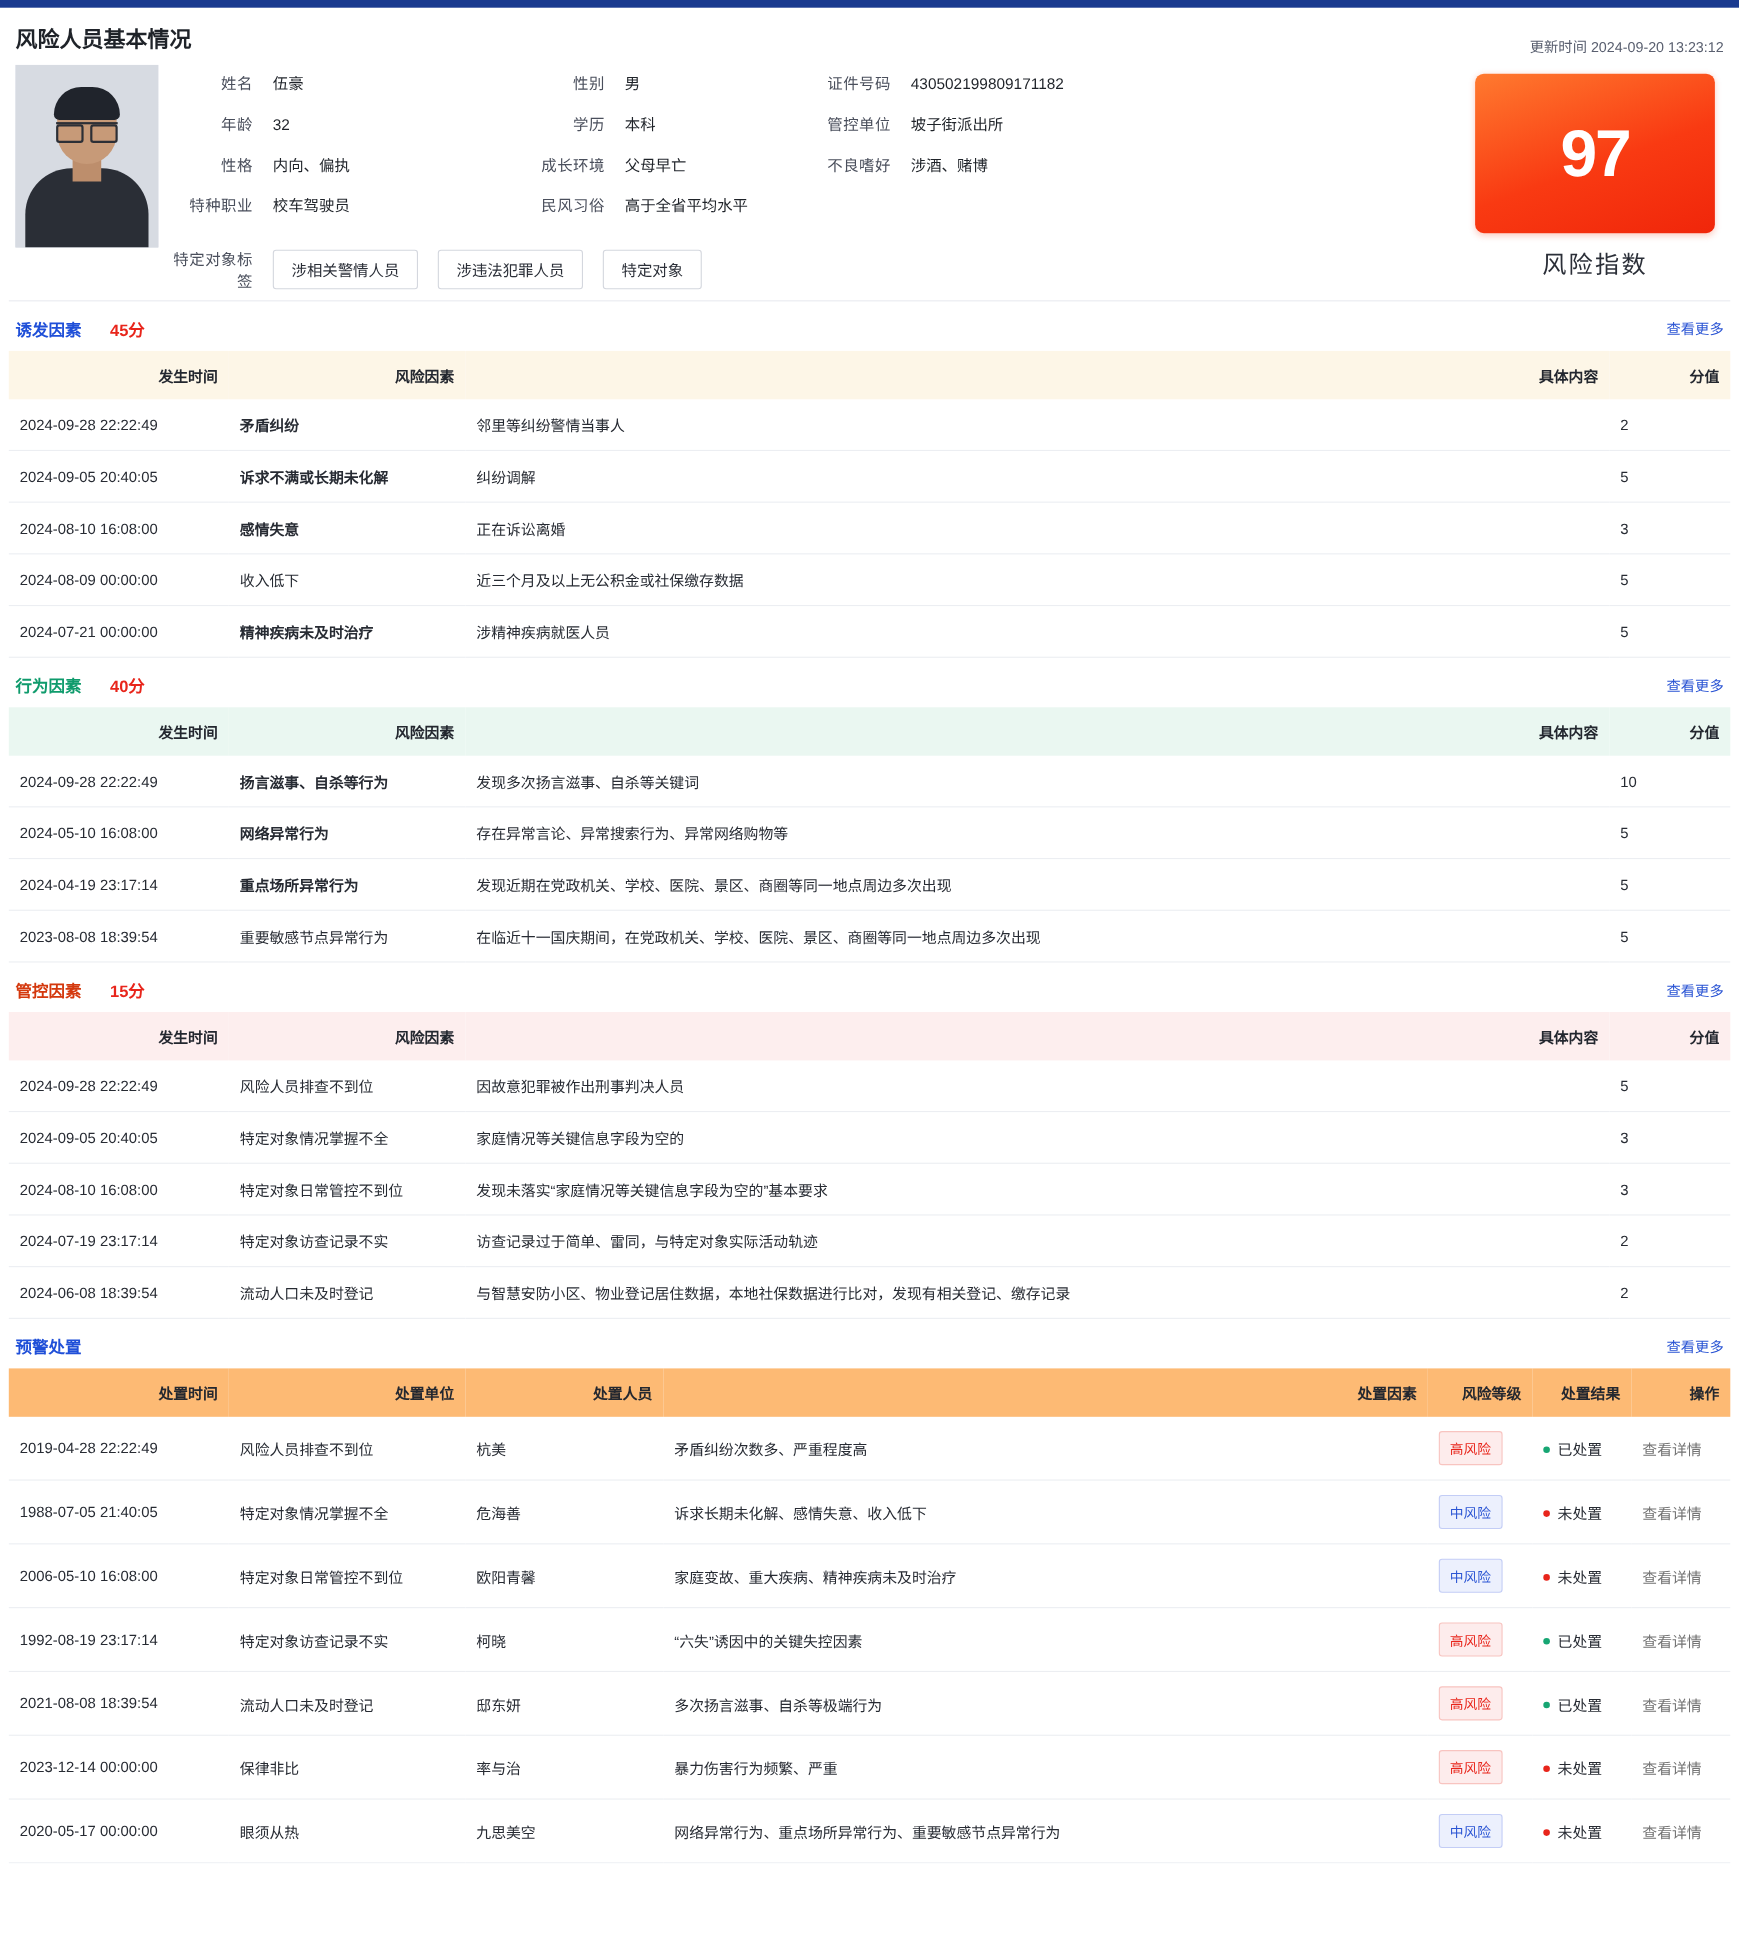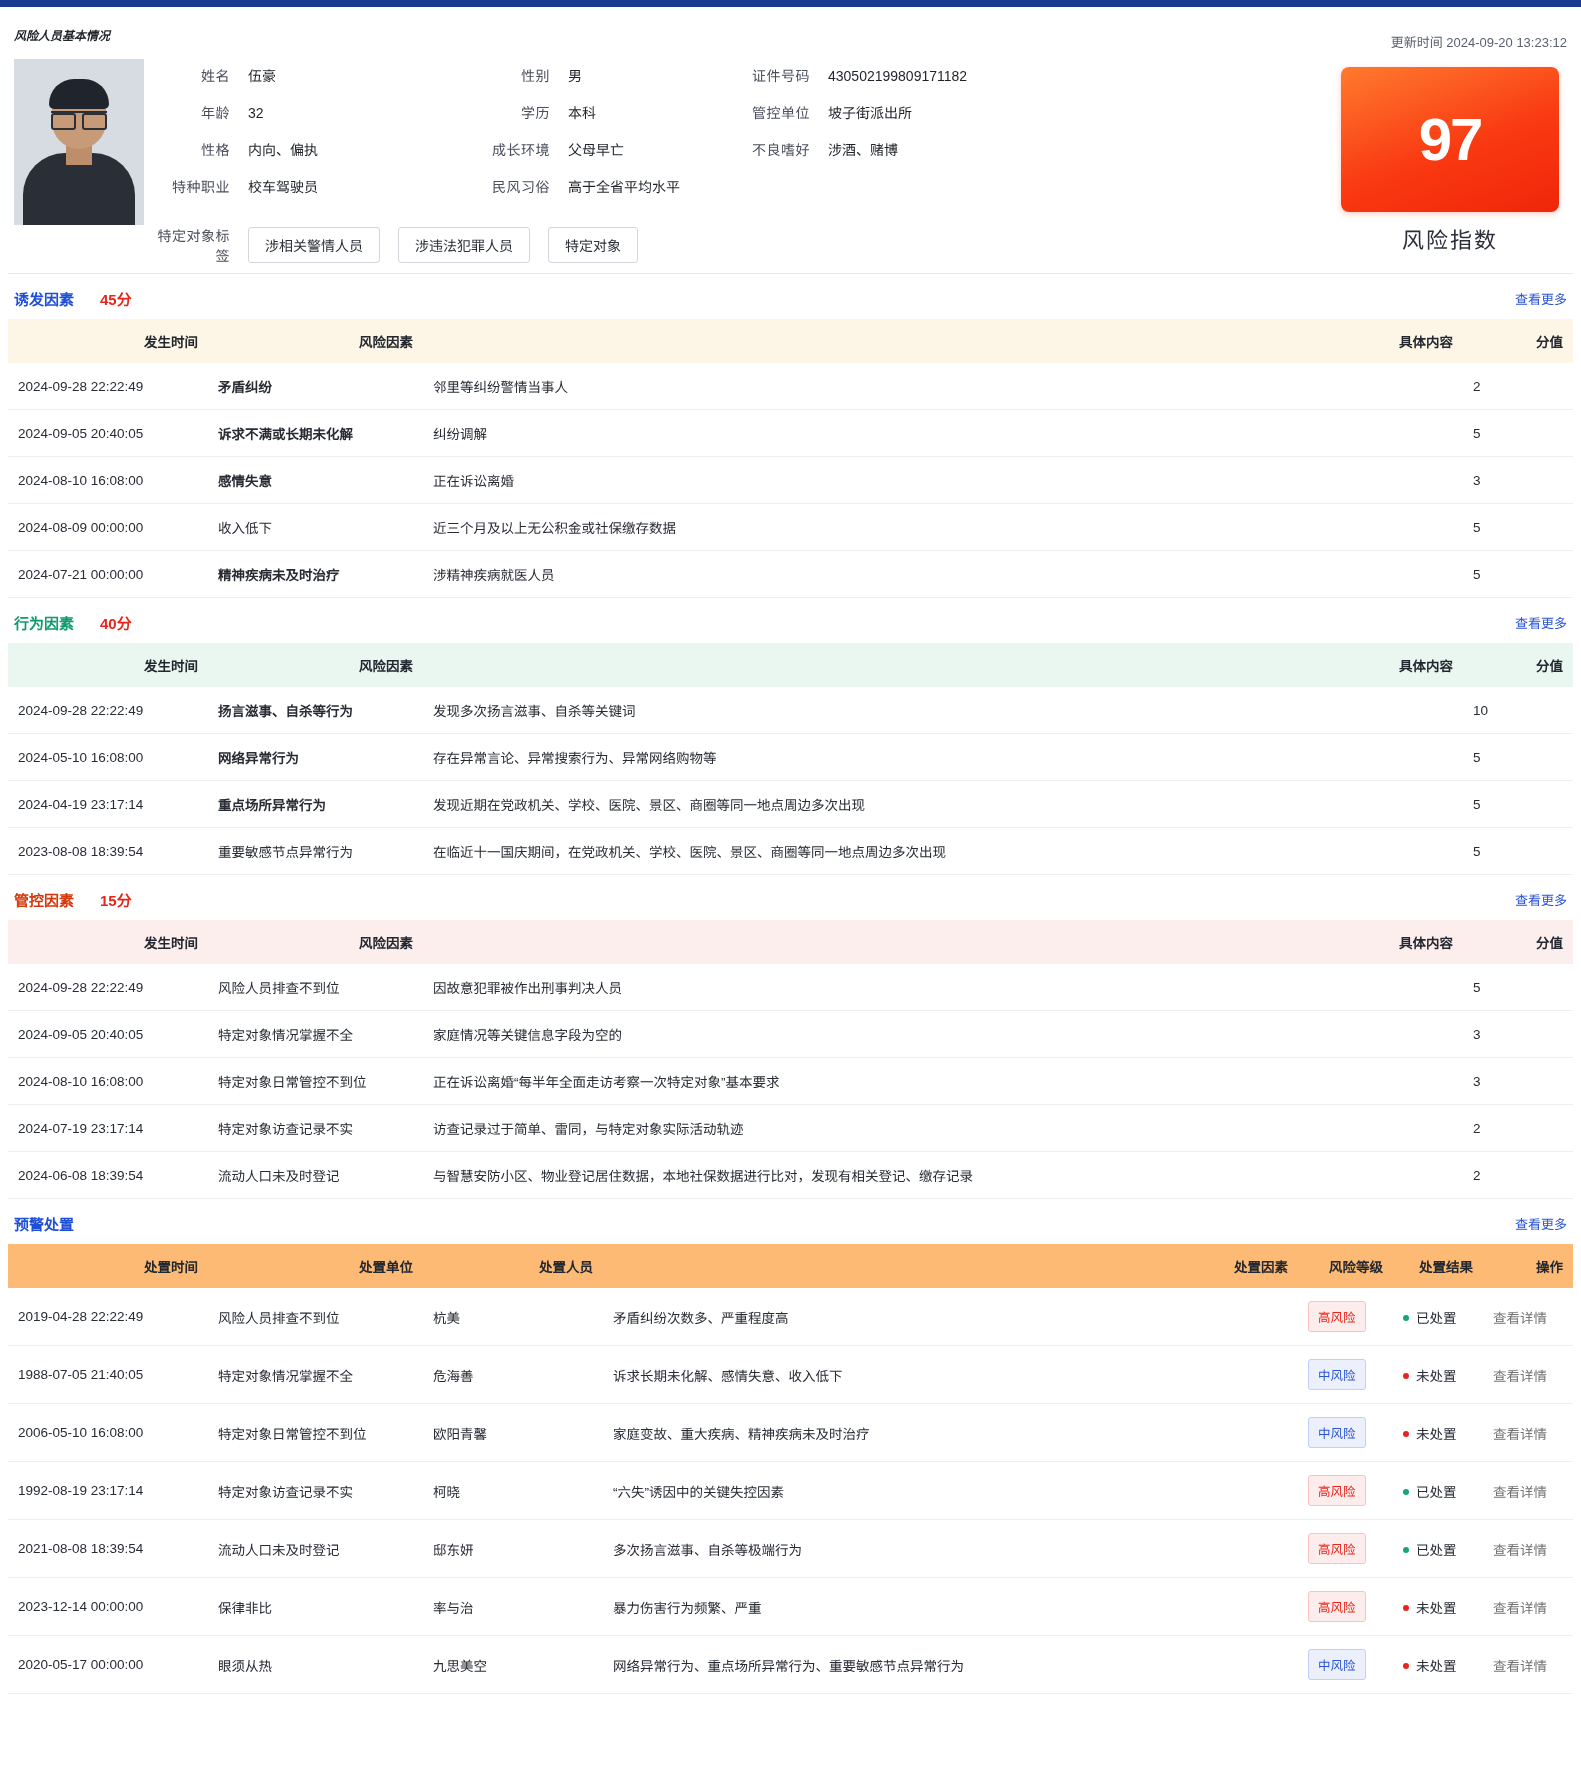--- a/index.html
+++ b/index.html
@@ -19,24 +19,23 @@
     padding: 0 8px;
   }
   
   .section-title-row {
     display: flex;
     align-items: center;
     justify-content: space-between;
     padding: 10px 6px 4px 6px;
   }
   .section-title {
-    font-size: 12px;
+    font-size: 20px;
     font-weight: bold;
     color: #1f2329;
-    font-style: italic;
   }
   .update-time {
     font-size: 13px;
     color: #5a6070;
     margin-top: 15px;
   }
   .basic-wrap {
     display: flex;
     align-items: flex-start;
     padding: 4px 0 8px 0;
@@ -460,21 +459,21 @@
       </tr>
       <tr>
         <td class="nowrap">2024-09-05 20:40:05</td>
         <td class="risk-plain">特定对象情况掌握不全</td>
         <td>家庭情况等关键信息字段为空的</td>
         <td>3</td>
       </tr>
       <tr>
         <td class="nowrap">2024-08-10 16:08:00</td>
         <td class="risk-plain">特定对象日常管控不到位</td>
-        <td>正在诉讼离婚“每半年全面走访考察一次特定对象”基本要求</td>
+        <td>发现未落实“家庭情况等关键信息字段为空的”基本要求</td>
         <td>3</td>
       </tr>
       <tr>
         <td class="nowrap">2024-07-19 23:17:14</td>
         <td class="risk-plain">特定对象访查记录不实</td>
         <td>访查记录过于简单、雷同，与特定对象实际活动轨迹</td>
         <td>2</td>
       </tr>
       <tr>
         <td class="nowrap">2024-06-08 18:39:54</td>

